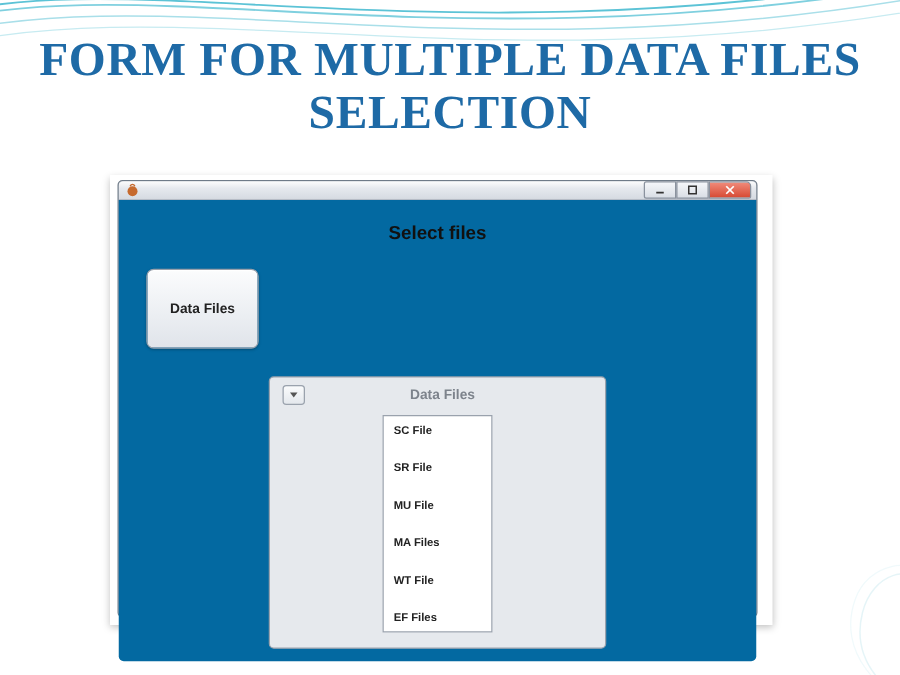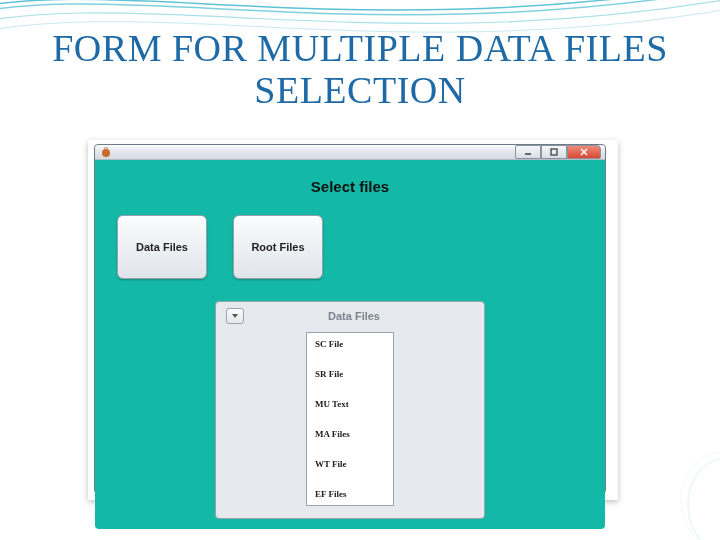--- a/index.html
+++ b/index.html
@@ -14,21 +14,21 @@
     pointer-events: none;
   }
   .swoosh svg { width: 100%; height: 100%; }
 
   .slide-title {
     position: absolute;
     top: 28px;
     left: 0; right: 0;
     text-align: center;
     font-size: 38px;
-    font-weight: 400;
+    font-weight: 700;
     color: #1e6aa6;
     font-family: "Times New Roman", serif;
     letter-spacing: 0.5px;
     line-height: 1.1;
   }
 
   
   .window-wrap {
     position: absolute;
     top: 140px;
@@ -77,21 +77,21 @@
     border-radius: 0 4px 2px 0;
     background: linear-gradient(#f08a7a,#d74a33);
     color: #fff;
     width: 34px;
   }
   .win-btn.max { }
   .win-btn svg { width: 10px; height: 10px; }
 
   .client {
     flex: 1;
-    background: #14b8a6;
+    background: #0369a1;
     border-radius: 0 0 4px 4px;
     padding: 8px 12px 10px 12px;
     display: flex;
     flex-direction: column;
     align-items: center;
   }
 
   .section-heading {
     font-weight: bold;
     font-size: 15px;
@@ -161,21 +161,20 @@
   }
 
   .listbox {
     width: 88px;
     border: 1px solid #9aa2ad;
     background: #ffffff;
     padding: 6px 8px;
     display: flex;
     flex-direction: column;
     gap: 20px;
-    font-family: Liberation Serif, serif;
   }
   .list-item {
     font-size: 9px;
     font-weight: bold;
     color: #222;
     white-space: nowrap;
     cursor: pointer;
   }
 
   
@@ -235,40 +234,37 @@
 
     <div class="client">
       <div class="section-heading">
         <span>Select files</span>
       </div>
 
       <div class="btn-row">
         <div class="raised-btn">
           <span>Data Files</span>
         </div>
-        <div class="raised-btn">
-          <span>Root Files</span>
-        </div>
       </div>
 
       <div class="panel">
         <div class="panel-header">
           <span class="collapse-btn">
             <svg viewBox="0 0 8 8">
                 <polygon points="1,2 7,2 4,6" fill="#555"></polygon>
               </svg>
           </span>
           <span class="panel-title">
             <span>Data Files</span>
           </span>
         </div>
         <div class="listbox">
           <span class="list-item">SC File</span>
           <span class="list-item">SR File</span>
-          <span class="list-item">MU Text</span>
+          <span class="list-item">MU File</span>
           <span class="list-item">MA Files</span>
           <span class="list-item">WT File</span>
           <span class="list-item">EF Files</span>
         </div>
       </div>
     </div>
   </div>
 </div>
 
 <div class="corner-curl">

